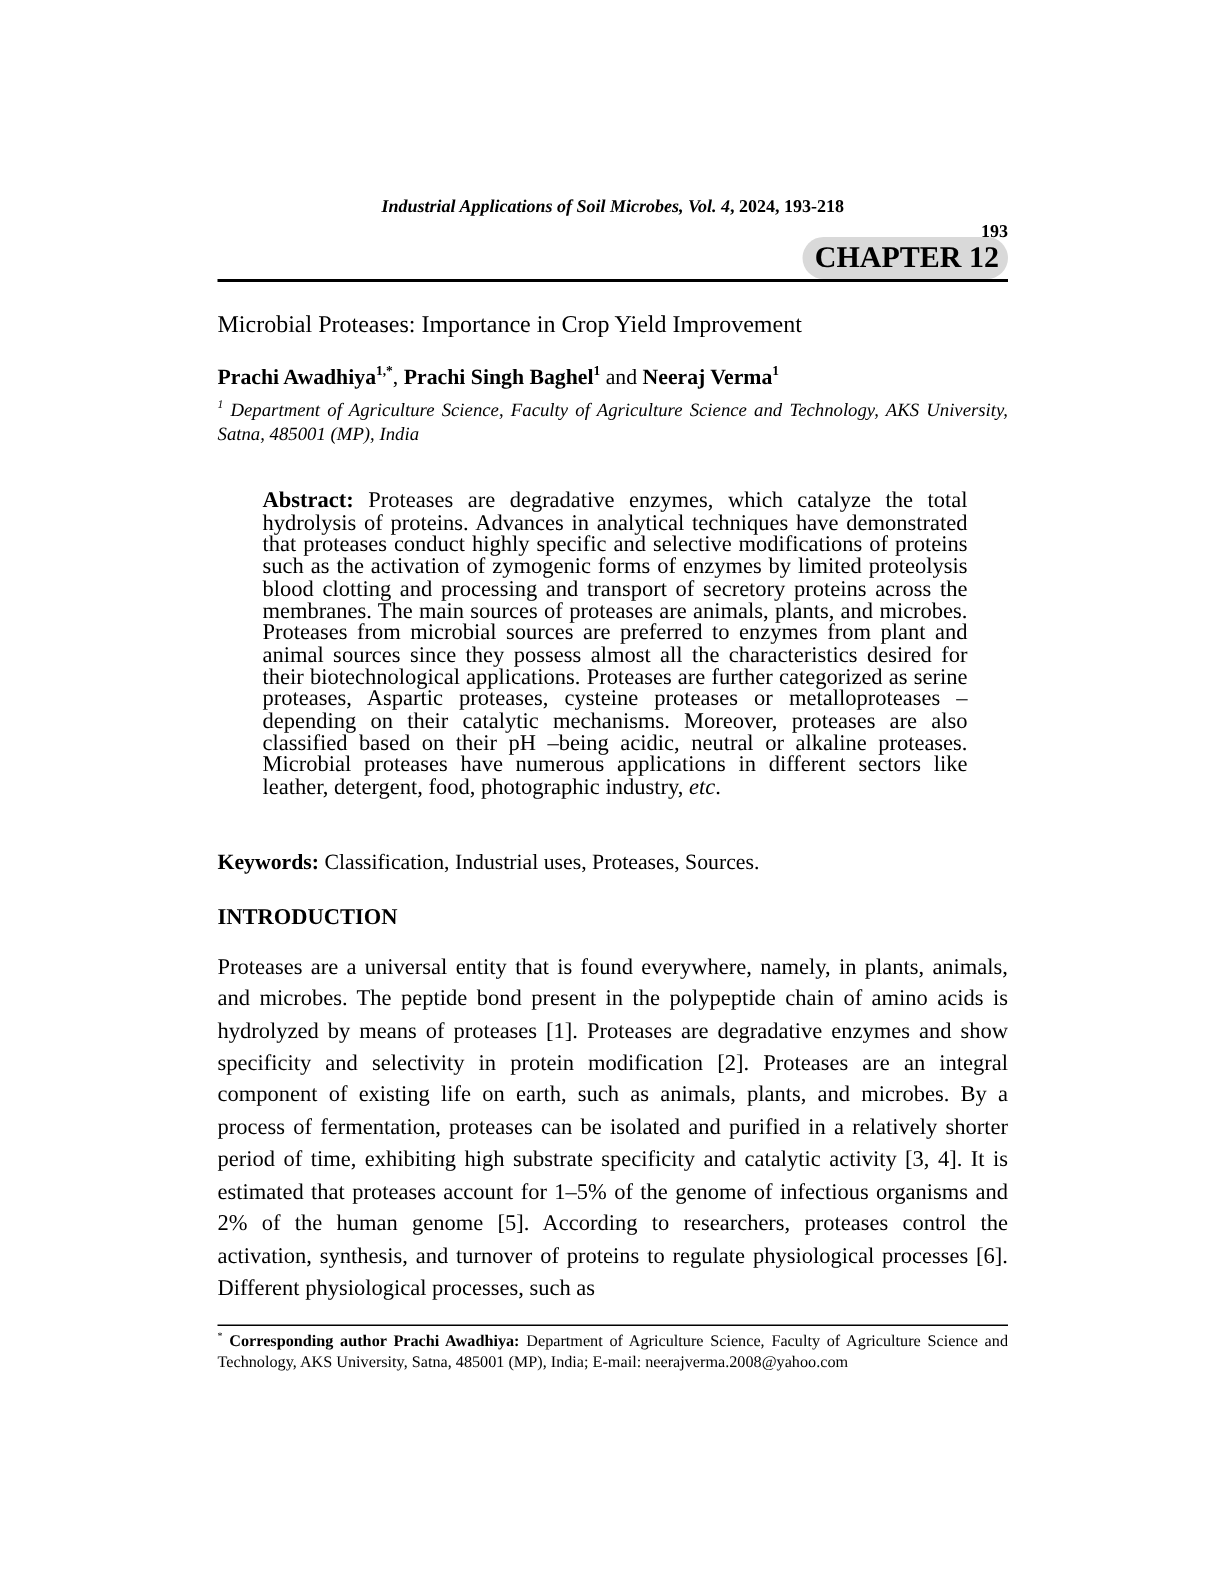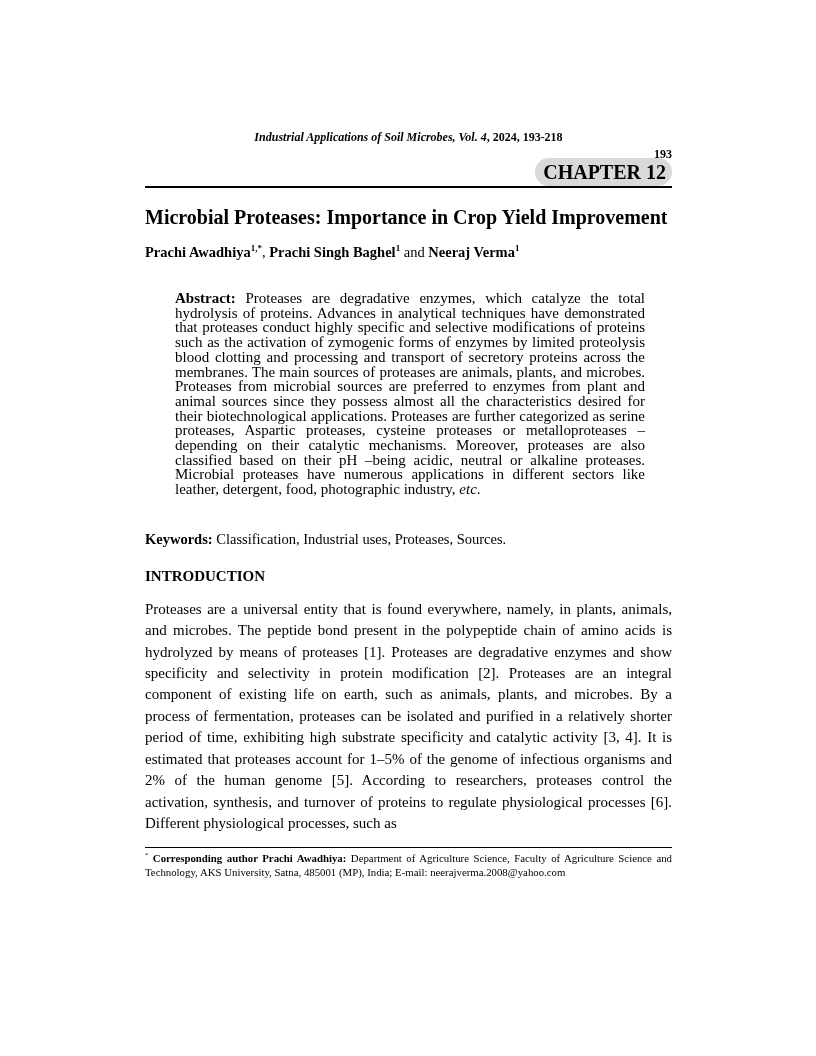--- a/index.html
+++ b/index.html
@@ -49,22 +49,22 @@
     border-radius: 14px;
   }
   .header-rule {
     border: none;
     border-top: 2px solid #000000;
     margin: 0;
   }
   
   .chapter-title {
     margin: 15px 0 0 0;
-    font-size: 20px;
-    font-weight: bold;
+    font-size: 16px;
+    font-weight: normal;
     line-height: 28px;
     text-align: justify;
   }
   
   .authors-line {
     margin-top: 12px;
     font-size: 14.5px;
     line-height: 18px;
   }
   .authors-line .author-name { font-weight: bold; }
@@ -143,20 +143,21 @@
 
   <div class="chapter-banner-row">
     <span class="chapter-banner">CHAPTER 12</span>
   </div>
   <hr class="header-rule">
 
   <h1 class="chapter-title">Microbial Proteases: Importance in Crop Yield Improvement</h1>
 
   <div class="authors-line"><span class="author-name">Prachi Awadhiya</span><sup class="author-sup">1,*</sup><span class="separator">, </span><span class="author-name">Prachi Singh Baghel</span><sup class="author-sup">1</sup><span class="separator"> and </span><span class="author-name">Neeraj Verma</span><sup class="author-sup">1</sup></div>
 
+  <p class="affiliation"><sup>1</sup><span> Department of Agriculture Science, Faculty of Agriculture Science and Technology, AKS University, Satna, 485001 (MP), India</span></p>
 
   <p class="abstract"><span class="abstract-label">Abstract:</span><span> Proteases are degradative enzymes, which catalyze the total hydrolysis of proteins. Advances in analytical techniques have demonstrated that proteases conduct highly specific and selective modifications of proteins such as the activation of zymogenic forms of enzymes by limited proteolysis blood clotting and processing and transport of secretory proteins across the membranes. The main sources of proteases are animals, plants, and microbes. Proteases from microbial sources are preferred to enzymes from plant and animal sources since they possess almost all the characteristics desired for their biotechnological applications. Proteases are further categorized as serine proteases, Aspartic proteases, cysteine proteases or metalloproteases – depending on their catalytic mechanisms. Moreover, proteases are also classified based on their pH –being acidic, neutral or alkaline proteases. Microbial proteases have numerous applications in different sectors like leather, detergent, food, photographic industry, </span><span class="etc-italic">etc</span><span>.</span></p>
 
   <p class="keywords"><span class="keywords-label">Keywords:</span><span> Classification, Industrial uses, Proteases, Sources.</span></p>
 
   <h2 class="section-heading">INTRODUCTION</h2>
 
   <p class="intro-paragraph">Proteases are a universal entity that is found everywhere, namely, in plants, animals, and microbes. The peptide bond present in the polypeptide chain of amino acids is hydrolyzed by means of proteases [1]. Proteases are degradative enzymes and show specificity and selectivity in protein modification [2]. Proteases are an integral component of existing life on earth, such as animals, plants, and microbes. By a process of fermentation, proteases can be isolated and purified in a relatively shorter period of time, exhibiting high substrate specificity and catalytic activity [3, 4]. It is estimated that proteases account for 1–5% of the genome of infectious organisms and 2% of the human genome [5]. According to researchers, proteases control the activation, synthesis, and turnover of proteins to regulate physiological processes [6]. Different physiological processes, such as</p>
 
   <div class="page-footer">

